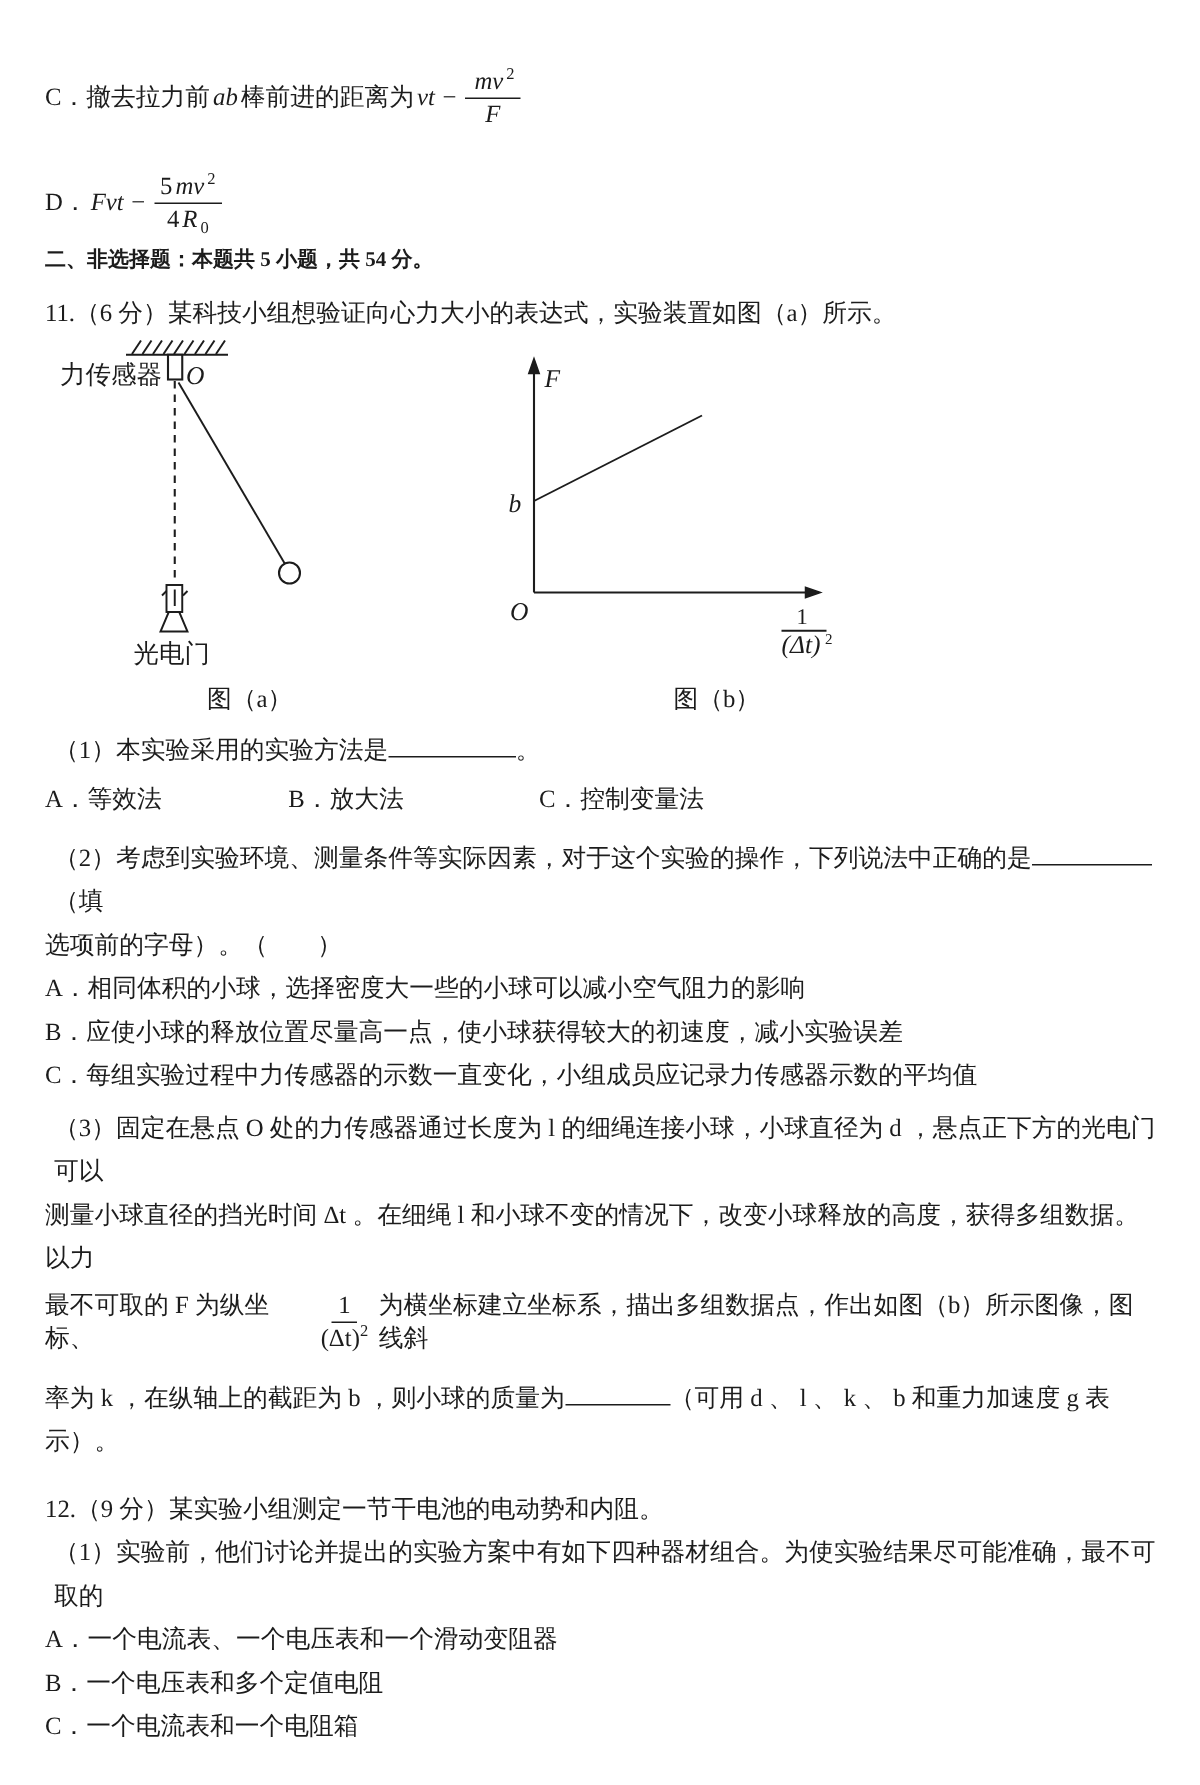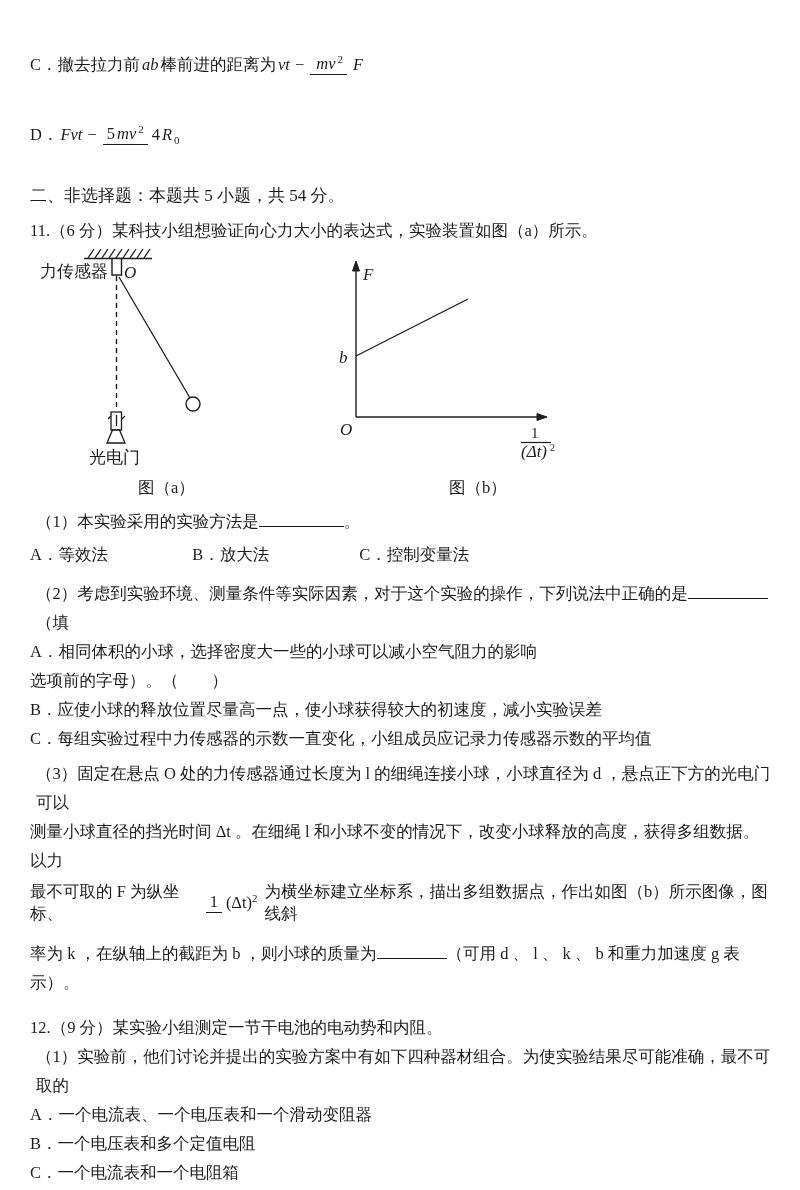--- a/index.html
+++ b/index.html
@@ -8,26 +8,26 @@
     font-family:"Liberation Serif","DejaVu Serif",serif;
     color:#1c1c1c;
     font-size:16.5px;
   }
   .page { width:800px; height:1190px; padding:28px 28px 0 30px; position:relative; }
 
   .line { line-height:29px; min-height:29px; }
   .tall { display:flex; align-items:center; min-height:50px; line-height:normal; }
   .indent { padding-left:6px; }
 
-  .section-title { font-weight:normal; font-size:17px; margin-top:22px; line-height:28px; }
+  .section-title { font-weight:bold; font-size:14px; line-height:28px; }
 
   i.var { font-family:"Liberation Serif",serif; font-style:italic; padding:0 2px; }
   .op { padding:0 3px; }
 
-  .mfrac { display:inline-flex; flex-direction:row; align-items:center; vertical-align:middle; margin:0 3px; line-height:1.1; }
+  .mfrac { display:inline-flex; flex-direction:column; align-items:center; vertical-align:middle; margin:0 3px; line-height:1.1; }
   .mfrac .num { display:block; padding:0 4px 1px 4px; border-bottom:1.4px solid #1c1c1c; text-align:center; }
   .mfrac .den { display:block; padding:1px 4px 0 4px; text-align:center; }
   sup { font-size:11px; vertical-align:super; line-height:0; }
   sub { font-size:11px; vertical-align:sub; line-height:0; }
 
   .blank { display:inline-block; border-bottom:1.2px solid #1c1c1c; height:1em; vertical-align:baseline; }
   .w85 { width:85px; } .w80 { width:80px; } .w70 { width:70px; }
 
   .figure-area { position:relative; height:228px; margin-top:2px; }
   .fig-apparatus { position:absolute; left:2px; top:0; }
@@ -143,22 +143,22 @@
 
   <div class="line abc-row">
     <span class="oa">A．等效法</span>
     <span class="ob">B．放大法</span>
     <span>C．控制变量法</span>
   </div>
 
   <div class="line mt10 indent">
     <span>（2）考虑到实验环境、测量条件等实际因素，对于这个实验的操作，下列说法中正确的是</span><span class="blank w80"></span><span>（填</span>
   </div>
+  <div class="line">选项前的字母）。（　　）</div>
   <div class="line">A．相同体积的小球，选择密度大一些的小球可以减小空气阻力的影响</div>
-  <div class="line">选项前的字母）。（　　）</div>
   <div class="line">B．应使小球的释放位置尽量高一点，使小球获得较大的初速度，减小实验误差</div>
   <div class="line">C．每组实验过程中力传感器的示数一直变化，小组成员应记录力传感器示数的平均值</div>
 
   <div class="line mt6 indent">（3）固定在悬点 O 处的力传感器通过长度为 l 的细绳连接小球，小球直径为 d ，悬点正下方的光电门可以</div>
   <div class="line">测量小球直径的挡光时间 Δt 。在细绳 l 和小球不变的情况下，改变小球释放的高度，获得多组数据。以力</div>
   <div class="tall" style="min-height:56px;">
     <span>最不可取的 F 为纵坐标、</span>
     <span class="mfrac">
       <span class="num">1</span>
       <span class="den"><span>(Δt)</span><sup>2</sup></span>

